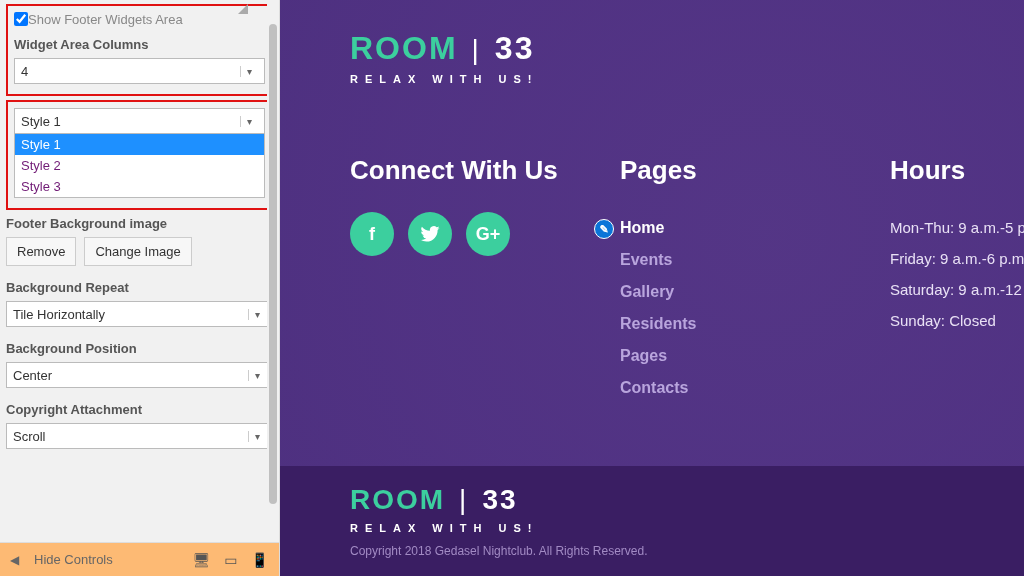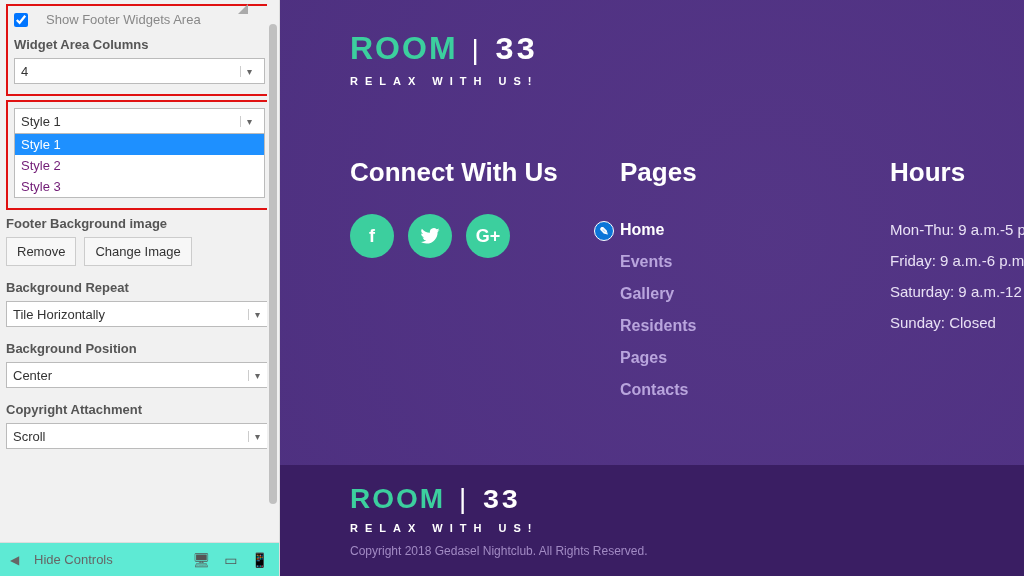--- a/index.html
+++ b/index.html
@@ -4,49 +4,49 @@
 <style>
 * { margin: 0; padding: 0; box-sizing: border-box; font-family: Arial, sans-serif; }
 body { display: flex; height: 576px; width: 1024px; overflow: hidden; background: #f1f1f1; }
 
 .sidebar { width: 280px; background: #f1f1f1; position: relative; border-right: 1px solid #ddd; }
 .sidebar-content { padding: 0; }
 
 .redbox { border: 2px solid #e01111; margin: 4px 6px; padding: 6px 6px 10px; }
 .section { margin: 6px 6px 14px; }
 
-.checkbox-row { display: flex; align-items: flex-end; gap: 18px; margin-bottom: 10px; }
+.checkbox-row { display: flex; align-items: flex-start; gap: 0; margin-bottom: 10px; }
 .checkbox-row input { width: 14px; height: 14px; }
 .checkbox-row span { font-size: 13px; color: #888; }
 
 .field-label { font-size: 13px; color: #555; font-weight: 600; margin-bottom: 6px; display: block; }
 
 .select { display: flex; align-items: center; justify-content: space-between; background: #fff; border: 1px solid #bbb; height: 26px; padding: 0 6px; font-size: 13px; color: #333; }
 .select-arrow { width: 18px; text-align: center; color: #666; border-left: 1px solid #ccc; margin-left: 4px; font-size: 10px; }
 
 .dropdown-list { background: #fff; border: 1px solid #bbb; border-top: none; margin-top: 0; }
 .dropdown-item { font-size: 13px; padding: 3px 6px; color: #701a75; }
 .dropdown-item.selected { background: #1e90ff; color: #fff; }
 
 .btn-row { display: flex; gap: 8px; margin-top: 6px; }
 .btn { background: #f7f7f7; border: 1px solid #ccc; padding: 6px 10px; font-size: 13px; color: #333; }
 
-.footer-bar { position: absolute; bottom: 0; left: 0; right: 0; height: 34px; background: #5eead4; border-top: 1px solid #ddd; display: flex; align-items: center; justify-content: space-between; padding: 0 10px; }
+.footer-bar { position: absolute; bottom: 0; left: 0; right: 0; height: 34px; background: #fdba74; border-top: 1px solid #ddd; display: flex; align-items: center; justify-content: space-between; padding: 0 10px; }
 .hide-controls { display: flex; align-items: center; gap: 8px; font-size: 13px; color: #666; }
 .collapse-icon { width: 16px; height: 16px; display: inline-block; position: relative; }
 .collapse-icon::before { content: "◀"; font-size: 12px; color: #666; }
 .device-icons { display: flex; gap: 14px; color: #555; font-size: 14px; }
 
 .preview { flex: 1; background: linear-gradient(rgba(80,50,130,0.85), rgba(80,50,130,0.85)), radial-gradient(circle at 65% 40%, #6a4a9a 0%, #54348a 60%, #3e2570 100%); color: #fff; position: relative; overflow: hidden; }
 .preview-inner { padding: 30px 0 0 70px; }
 
 .logo-row { display: flex; align-items: baseline; gap: 14px; font-weight: 800; letter-spacing: 2px; }
 .logo-room { color: #3ccf9e; font-size: 32px; font-family: Arial Black, Arial, sans-serif; }
 .logo-bar { color: #fff; font-size: 28px; font-weight: 400; }
-.logo-33 { color: #fff; font-size: 32px; font-family: Liberation Mono, monospace; }
+.logo-33 { color: #fff; font-size: 32px; font-family: Liberation Sans, sans-serif; }
 .tagline { letter-spacing: 7px; font-size: 11px; color: #fff; margin-top: 6px; font-weight: 700; }
 
 .columns { display: flex; margin-top: 70px; gap: 0; }
 .col { flex: 0 0 auto; }
 .col.connect { width: 270px; }
 .col.pages { width: 270px; }
 .col.hours { width: 200px; }
 
 .col h3 { font-size: 26px; font-weight: 800; font-family: Arial Black, Arial, sans-serif; margin-bottom: 26px; }
 

